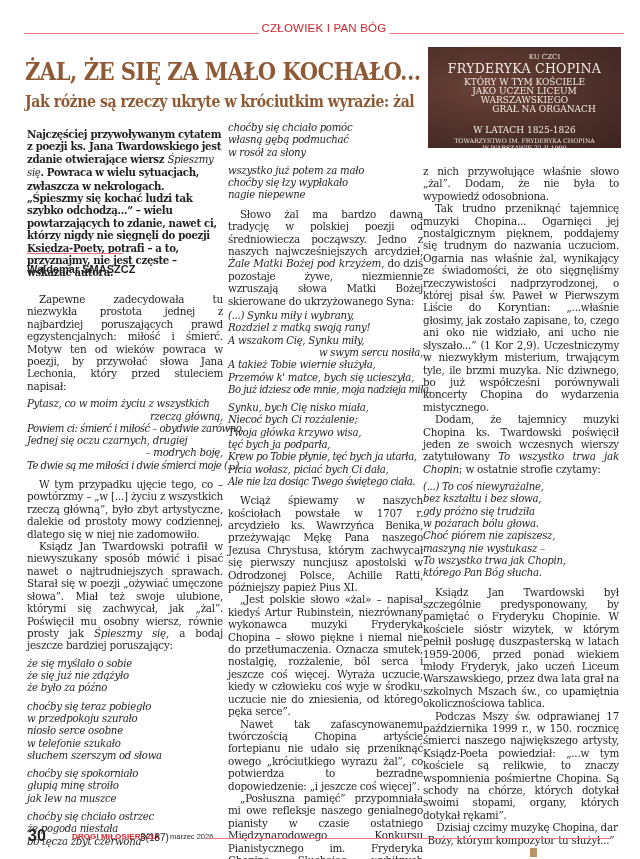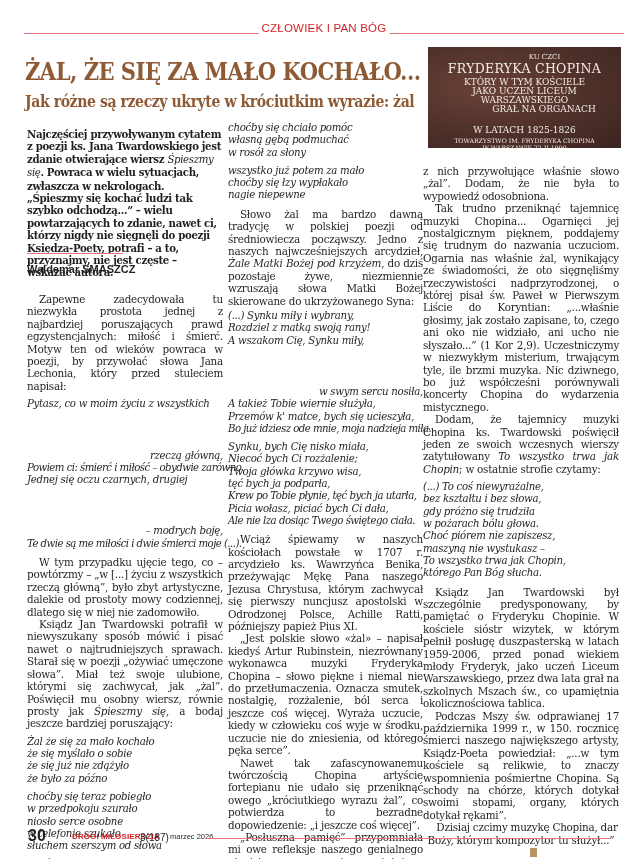--- a/index.html
+++ b/index.html
@@ -22,21 +22,21 @@
   .plaque .r8 { font-size: 6.2px; margin-top: 1px; }
   .col { position: absolute; font-size: 10.4px; line-height: 12.4px; }
   .col p { margin: 0; text-align: justify; }
   .col p.ind { text-indent: 12px; }
   .col .gap { height: 6px; }
   .lead { position: absolute; top: 128px; left: 27px; width: 196px; font-family: "DejaVu Serif", serif; font-weight: bold; font-size: 10.2px; line-height: 12.4px; color: #231f20; letter-spacing: -0.35px; }
   .lead-rule { position: absolute; top: 253px; left: 27px; width: 96px; height: 1px; background: #e8737a; }
   .author { position: absolute; top: 263px; left: 27px; font-family: "Liberation Sans", sans-serif; font-weight: bold; font-size: 11px; color: #231f20; }
   .poem { font-style: italic; font-size: 10.2px; line-height: 12.3px; letter-spacing: -0.3px; }
   .poem div { white-space: nowrap; }
-  .poem .right { text-align: right; margin-top: 39px; }
+  .poem .right { text-align: right; }
   .body { letter-spacing: -0.25px; }
   .footer-num { position: absolute; top: 827px; left: 28px; font-family: "Liberation Sans", sans-serif; font-weight: bold; font-size: 16px; color: #231f20; }
   .footer-mag { position: absolute; top: 832px; left: 72px; font-family: "Liberation Sans", sans-serif; font-weight: bold; font-size: 8px; color: #d2232a; letter-spacing: 0.1px; }
   .footer-issue { position: absolute; top: 832px; left: 140px; font-family: "Liberation Sans", sans-serif; font-size: 10px; color: #231f20; }
   .footer-date { position: absolute; top: 832px; left: 170px; font-family: "Liberation Sans", sans-serif; font-size: 7.5px; color: #231f20; }
   .footer-line { position: absolute; top: 838px; left: 205px; width: 405px; height: 1px; background: #e8737a; }
   .endmark { display: inline-block; width: 7px; height: 9px; background: #b89363; margin-left: 24px; vertical-align: -1px; }
 </style>
 </head>
 <body>
@@ -74,21 +74,20 @@
     <div style="letter-spacing:-0.55px">Powiem ci: śmierć i miłość – obydwie zarówno.</div>
     <div>Jednej się oczu czarnych, drugiej</div>
     <div class="right">– modrych boję,</div>
     <div style="letter-spacing:-0.55px">Te dwie są me miłości i dwie śmierci moje (...).</div>
   </div>
   <div class="gap"></div>
   <p class="ind">W tym przypadku ujęcie tego, co – powtórzmy – „w [...] życiu z wszystkich rzeczą główną”, było zbyt artystyczne, dalekie od prostoty mowy codziennej, dlatego się w niej nie zadomowiło.</p>
   <p class="ind"><span>Ksiądz Jan Twardowski potrafił w niewyszukany sposób mówić i pisać nawet o najtrudniejszych sprawach. Starał się w poezji „ożywiać umęczone słowa”. Miał też swoje ulubione, którymi się zachwycał, jak „żal”. Poświęcił mu osobny wiersz, równie prosty jak </span><i>Śpieszmy się</i><span>, a bodaj jeszcze bardziej poruszający:</span></p>
   <div class="gap"></div>
   <div class="poem">
-    <div>Żal że się za mało kochało</div>
     <div>że się myślało o sobie</div>
     <div>że się już nie zdążyło</div>
     <div>że było za późno</div>
     <div class="gap"></div>
     <div>choćby się teraz pobiegło</div>
     <div>w przedpokoju szurało</div>
     <div>niosło serce osobne</div>
     <div>w telefonie szukało</div>
     <div>słuchem szerszym od słowa</div>
     <div class="gap"></div>

